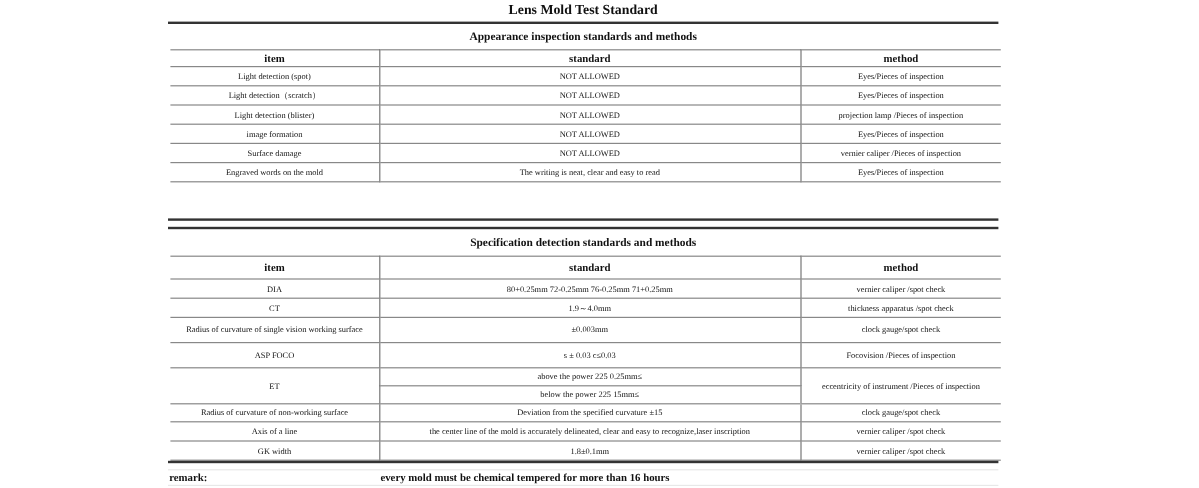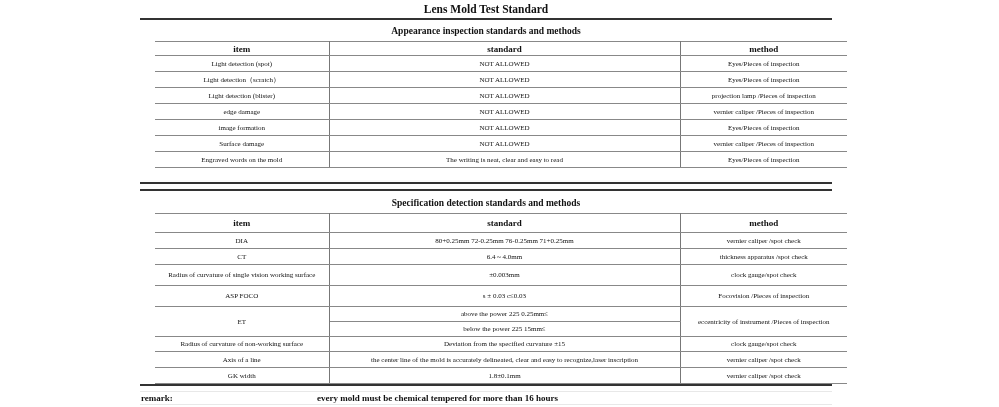--- a/index.html
+++ b/index.html
@@ -4,21 +4,21 @@
 <style>
   html, body { margin: 0; padding: 0; background: #ffffff; }
   body { width: 999px; height: 407px; position: relative; overflow: hidden;
          font-family: "Liberation Serif", "DejaVu Serif", serif; color: #111; }
   .doc { position: absolute; left: 140px; top: 0; width: 692px; }
   .title { position: absolute; left: 0; top: 2px; width: 692px; text-align: center;
            font-weight: bold; font-size: 11.5px; line-height: 14px; }
   .hr { position: absolute; left: 0; width: 692px; background: #333; }
   .section-title { position: absolute; left: 0; width: 692px; text-align: center;
            font-weight: bold; font-size: 9.5px; }
-  table { position: absolute; left: 15px; width: 692px; border-collapse: collapse; table-layout: fixed; }
+  table { position: absolute; left: 2px; width: 692px; border-collapse: collapse; table-layout: fixed; }
   td, th { border-top: 1px solid #888; border-bottom: 1px solid #888; padding: 0;
            text-align: center; vertical-align: middle; font-size: 7px; line-height: 8px; white-space: nowrap; overflow: hidden; }
   th { font-weight: bold; font-size: 9px; }
   td.c1, th.c1 { border-right: 1px solid #777; }
   td.c2, th.c2 { border-right: 1px solid #777; }
   col.c1 { width: 174px; } col.c2 { width: 351px; } col.c3 { width: 167px; }
   .remark { position: absolute; top: 393px; font-weight: bold; font-size: 9px; line-height: 11px; }
   .remark-line { position: absolute; left: 0; width: 692px; height: 1px; background: #e8e8e8; }
 </style>
 </head>
@@ -51,25 +51,20 @@
       <td class="c1">Light detection（scratch）</td>
       <td class="c2">NOT ALLOWED</td>
       <td class="c3">Eyes/Pieces of inspection</td>
     </tr>
     <tr style="height:16px;">
       <td class="c1">Light detection (blister)</td>
       <td class="c2">NOT ALLOWED</td>
       <td class="c3">projection lamp /Pieces of inspection</td>
     </tr>
     <tr style="height:16px;">
-      <td class="c1">edge damage</td>
-      <td class="c2">NOT ALLOWED</td>
-      <td class="c3">vernier caliper /Pieces of inspection</td>
-    </tr>
-    <tr style="height:16px;">
       <td class="c1">image formation</td>
       <td class="c2">NOT ALLOWED</td>
       <td class="c3">Eyes/Pieces of inspection</td>
     </tr>
     <tr style="height:16px;">
       <td class="c1">Surface damage</td>
       <td class="c2">NOT ALLOWED</td>
       <td class="c3">vernier caliper /Pieces of inspection</td>
     </tr>
     <tr style="height:16px;">
@@ -97,21 +92,21 @@
       <th class="c2">standard</th>
       <th class="c3">method</th>
     </tr>
     <tr style="height:16px;">
       <td class="c1">DIA</td>
       <td class="c2">80+0.25mm  72-0.25mm  76-0.25mm  71+0.25mm</td>
       <td class="c3">vernier caliper /spot check</td>
     </tr>
     <tr style="height:16px;">
       <td class="c1">CT</td>
-      <td class="c2">6.4～4.0mm</td>
+      <td class="c2">1.9～4.0mm</td>
       <td class="c3">thickness  apparatus /spot check</td>
     </tr>
     <tr style="height:21px;">
       <td class="c1">Radius of curvature of single vision working surface</td>
       <td class="c2">±0.003mm</td>
       <td class="c3">clock gauge/spot check</td>
     </tr>
     <tr style="height:21px;">
       <td class="c1">ASP FOCO</td>
       <td class="c2">s ± 0.03 c≤0.03</td>

